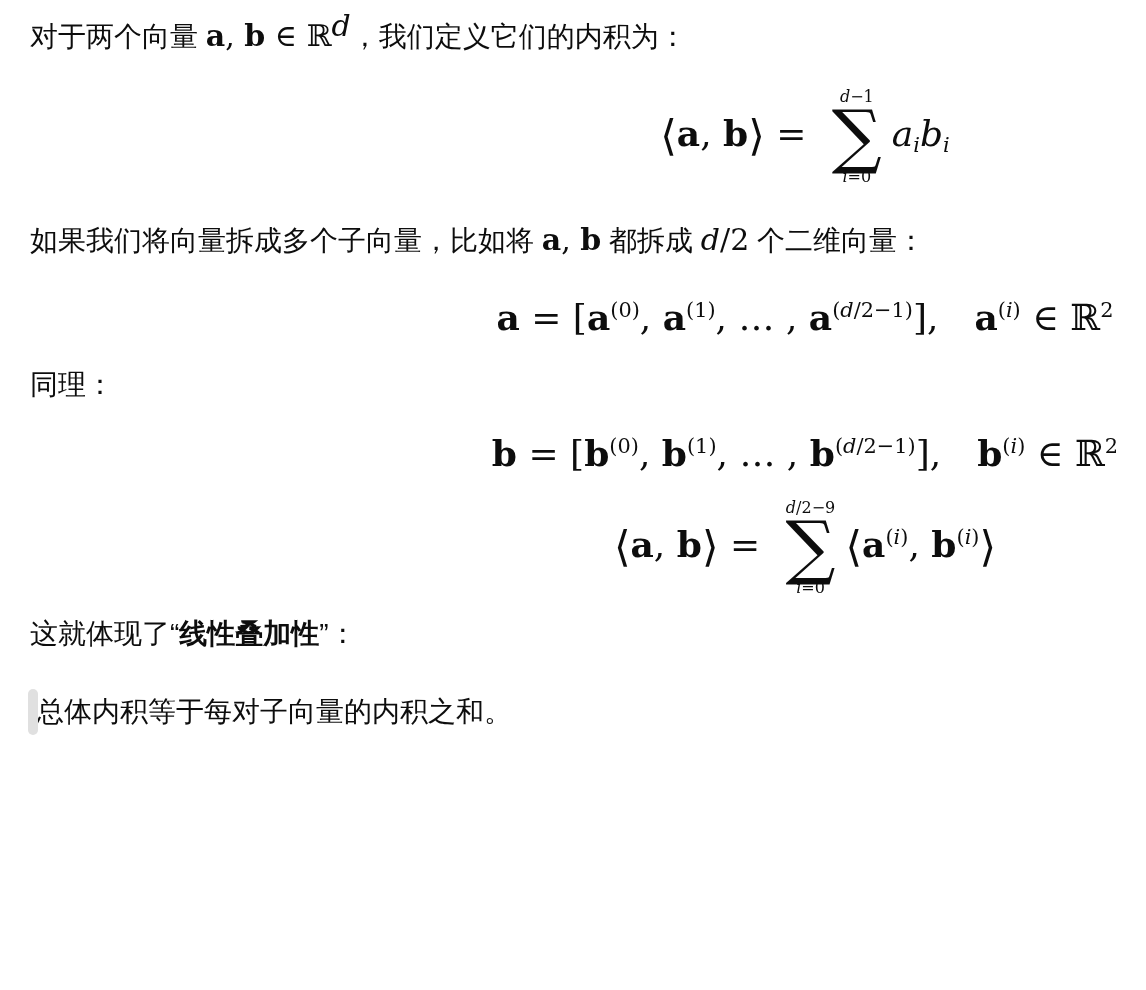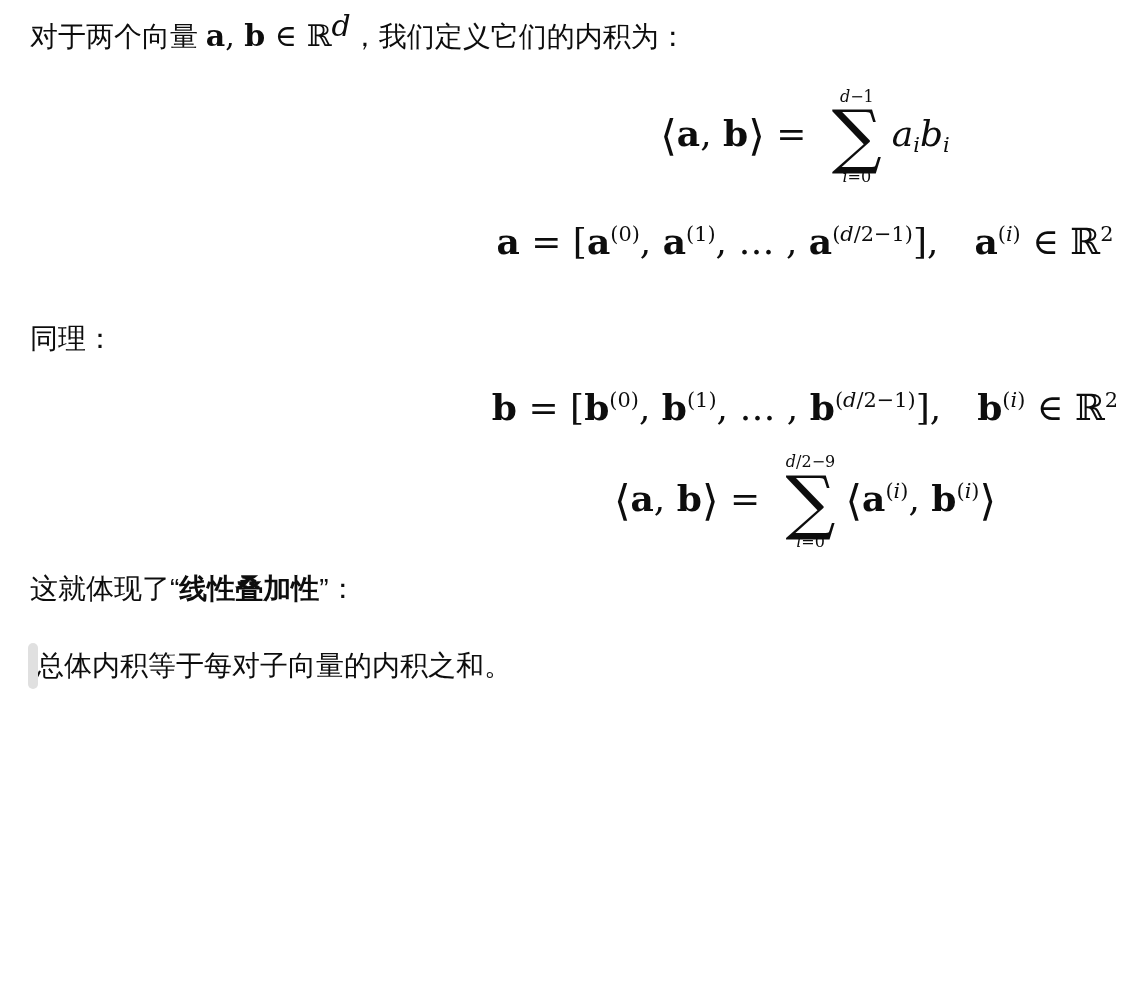--- a/index.html
+++ b/index.html
@@ -57,24 +57,25 @@
 <main class="content">
 
   <div class="p" style="margin-top:0"><span>对于两个向量 </span><span class="mb">a</span><span class="mr">, </span><span class="mb">b</span><span class="mr"> ∈ </span><span class="mr">ℝ</span><sup class="msup"><span class="mi">d</span></sup><span>，我们定义它们的内积为：</span></div>
 
   <div class="math-row" style="margin-top:30px"><span class="md">⟨</span><span class="mb">a</span><span class="mr">, </span><span class="mb">b</span><span class="md">⟩</span><span class="mr"> = </span><span class="sum-stack">
         <span class="sum-limit"><span class="mi">d</span><span class="mr">−1</span></span>
         <span class="sum-sigma">∑</span>
         <span class="sum-limit"><span class="mi">i</span><span class="mr">=0</span></span>
       </span><span class="mi">a</span><sub class="msub"><span class="mi">i</span></sub><span class="mi">b</span><sub class="msub"><span class="mi">i</span></sub></div>
 
+  <div class="p" style="margin-top:32px"><span>如果我们将向量拆成多个子向量，比如将 </span><span class="mb">a</span><span class="mr">, </span><span class="mb">b</span><span> 都拆成 </span><span class="mi">d</span><span class="mr">/2</span><span> 个二维向量：</span></div>
 
   <div class="math-row" style="margin-top:30px"><span class="mb">a</span><span class="mr"> = [</span><span class="mb">a</span><sup class="msup"><span class="mr">(0)</span></sup><span class="mr">, </span><span class="mb">a</span><sup class="msup"><span class="mr">(1)</span></sup><span class="mr">, … , </span><span class="mb">a</span><sup class="msup"><span class="mr">(</span><span class="mi">d</span><span class="mr">/2−1)</span></sup><span class="mr">],</span><span class="mr"> </span><span class="mb">a</span><sup class="msup"><span class="mr">(</span><span class="mi">i</span><span class="mr">)</span></sup><span class="mr"> ∈ </span><span class="mr">ℝ</span><sup class="msup"><span class="mr">2</span></sup></div>
 
-  <div class="p" style="margin-top:52px"><span>同理：</span></div>
+  <div class="p" style="margin-top:22px"><span>同理：</span></div>
 
   <div class="math-row" style="margin-top:22px"><span class="mb">b</span><span class="mr"> = [</span><span class="mb">b</span><sup class="msup"><span class="mr">(0)</span></sup><span class="mr">, </span><span class="mb">b</span><sup class="msup"><span class="mr">(1)</span></sup><span class="mr">, … , </span><span class="mb">b</span><sup class="msup"><span class="mr">(</span><span class="mi">d</span><span class="mr">/2−1)</span></sup><span class="mr">],</span><span class="mr"> </span><span class="mb">b</span><sup class="msup"><span class="mr">(</span><span class="mi">i</span><span class="mr">)</span></sup><span class="mr"> ∈ </span><span class="mr">ℝ</span><sup class="msup"><span class="mr">2</span></sup></div>
 
 
   <div class="math-row" style="margin-top:20px"><span class="md">⟨</span><span class="mb">a</span><span class="mr">, </span><span class="mb">b</span><span class="md">⟩</span><span class="mr"> = </span><span class="sum-stack">
         <span class="sum-limit"><span class="mi">d</span><span class="mr">/2−9</span></span>
         <span class="sum-sigma">∑</span>
         <span class="sum-limit"><span class="mi">i</span><span class="mr">=0</span></span>
       </span><span class="md">⟨</span><span class="mb">a</span><sup class="msup"><span class="mr">(</span><span class="mi">i</span><span class="mr">)</span></sup><span class="mr">, </span><span class="mb">b</span><sup class="msup"><span class="mr">(</span><span class="mi">i</span><span class="mr">)</span></sup><span class="md">⟩</span></div>
 

